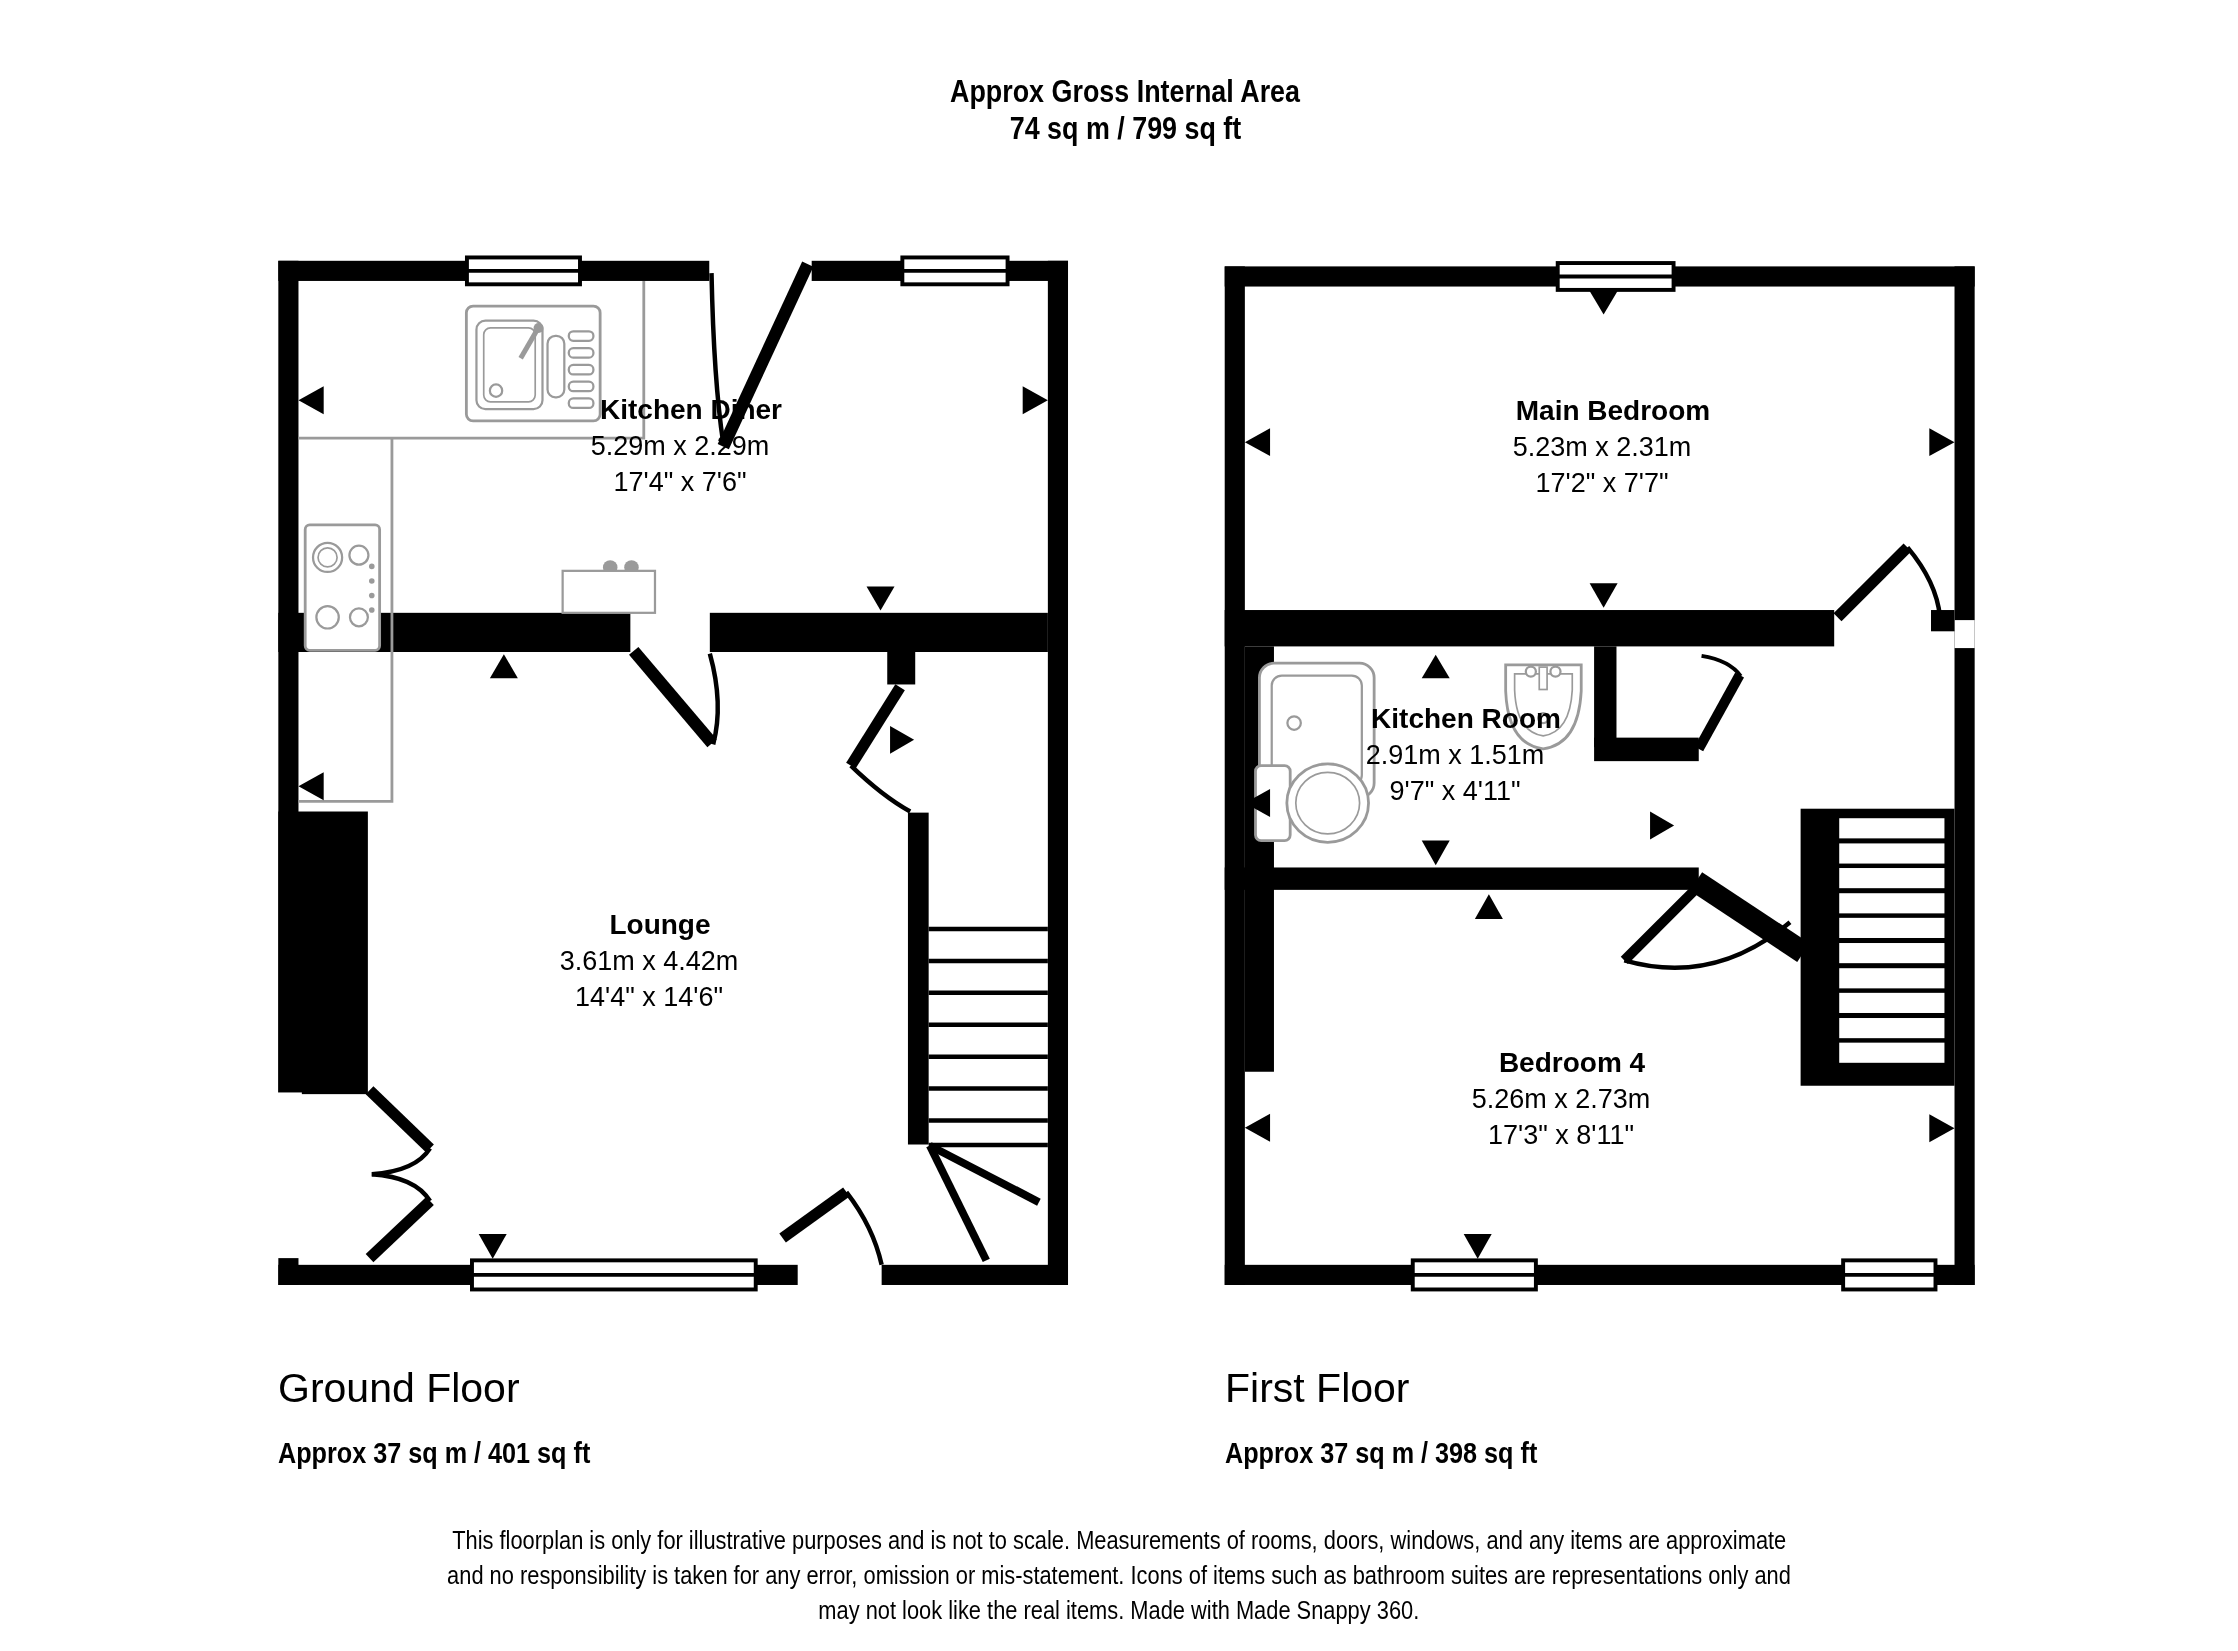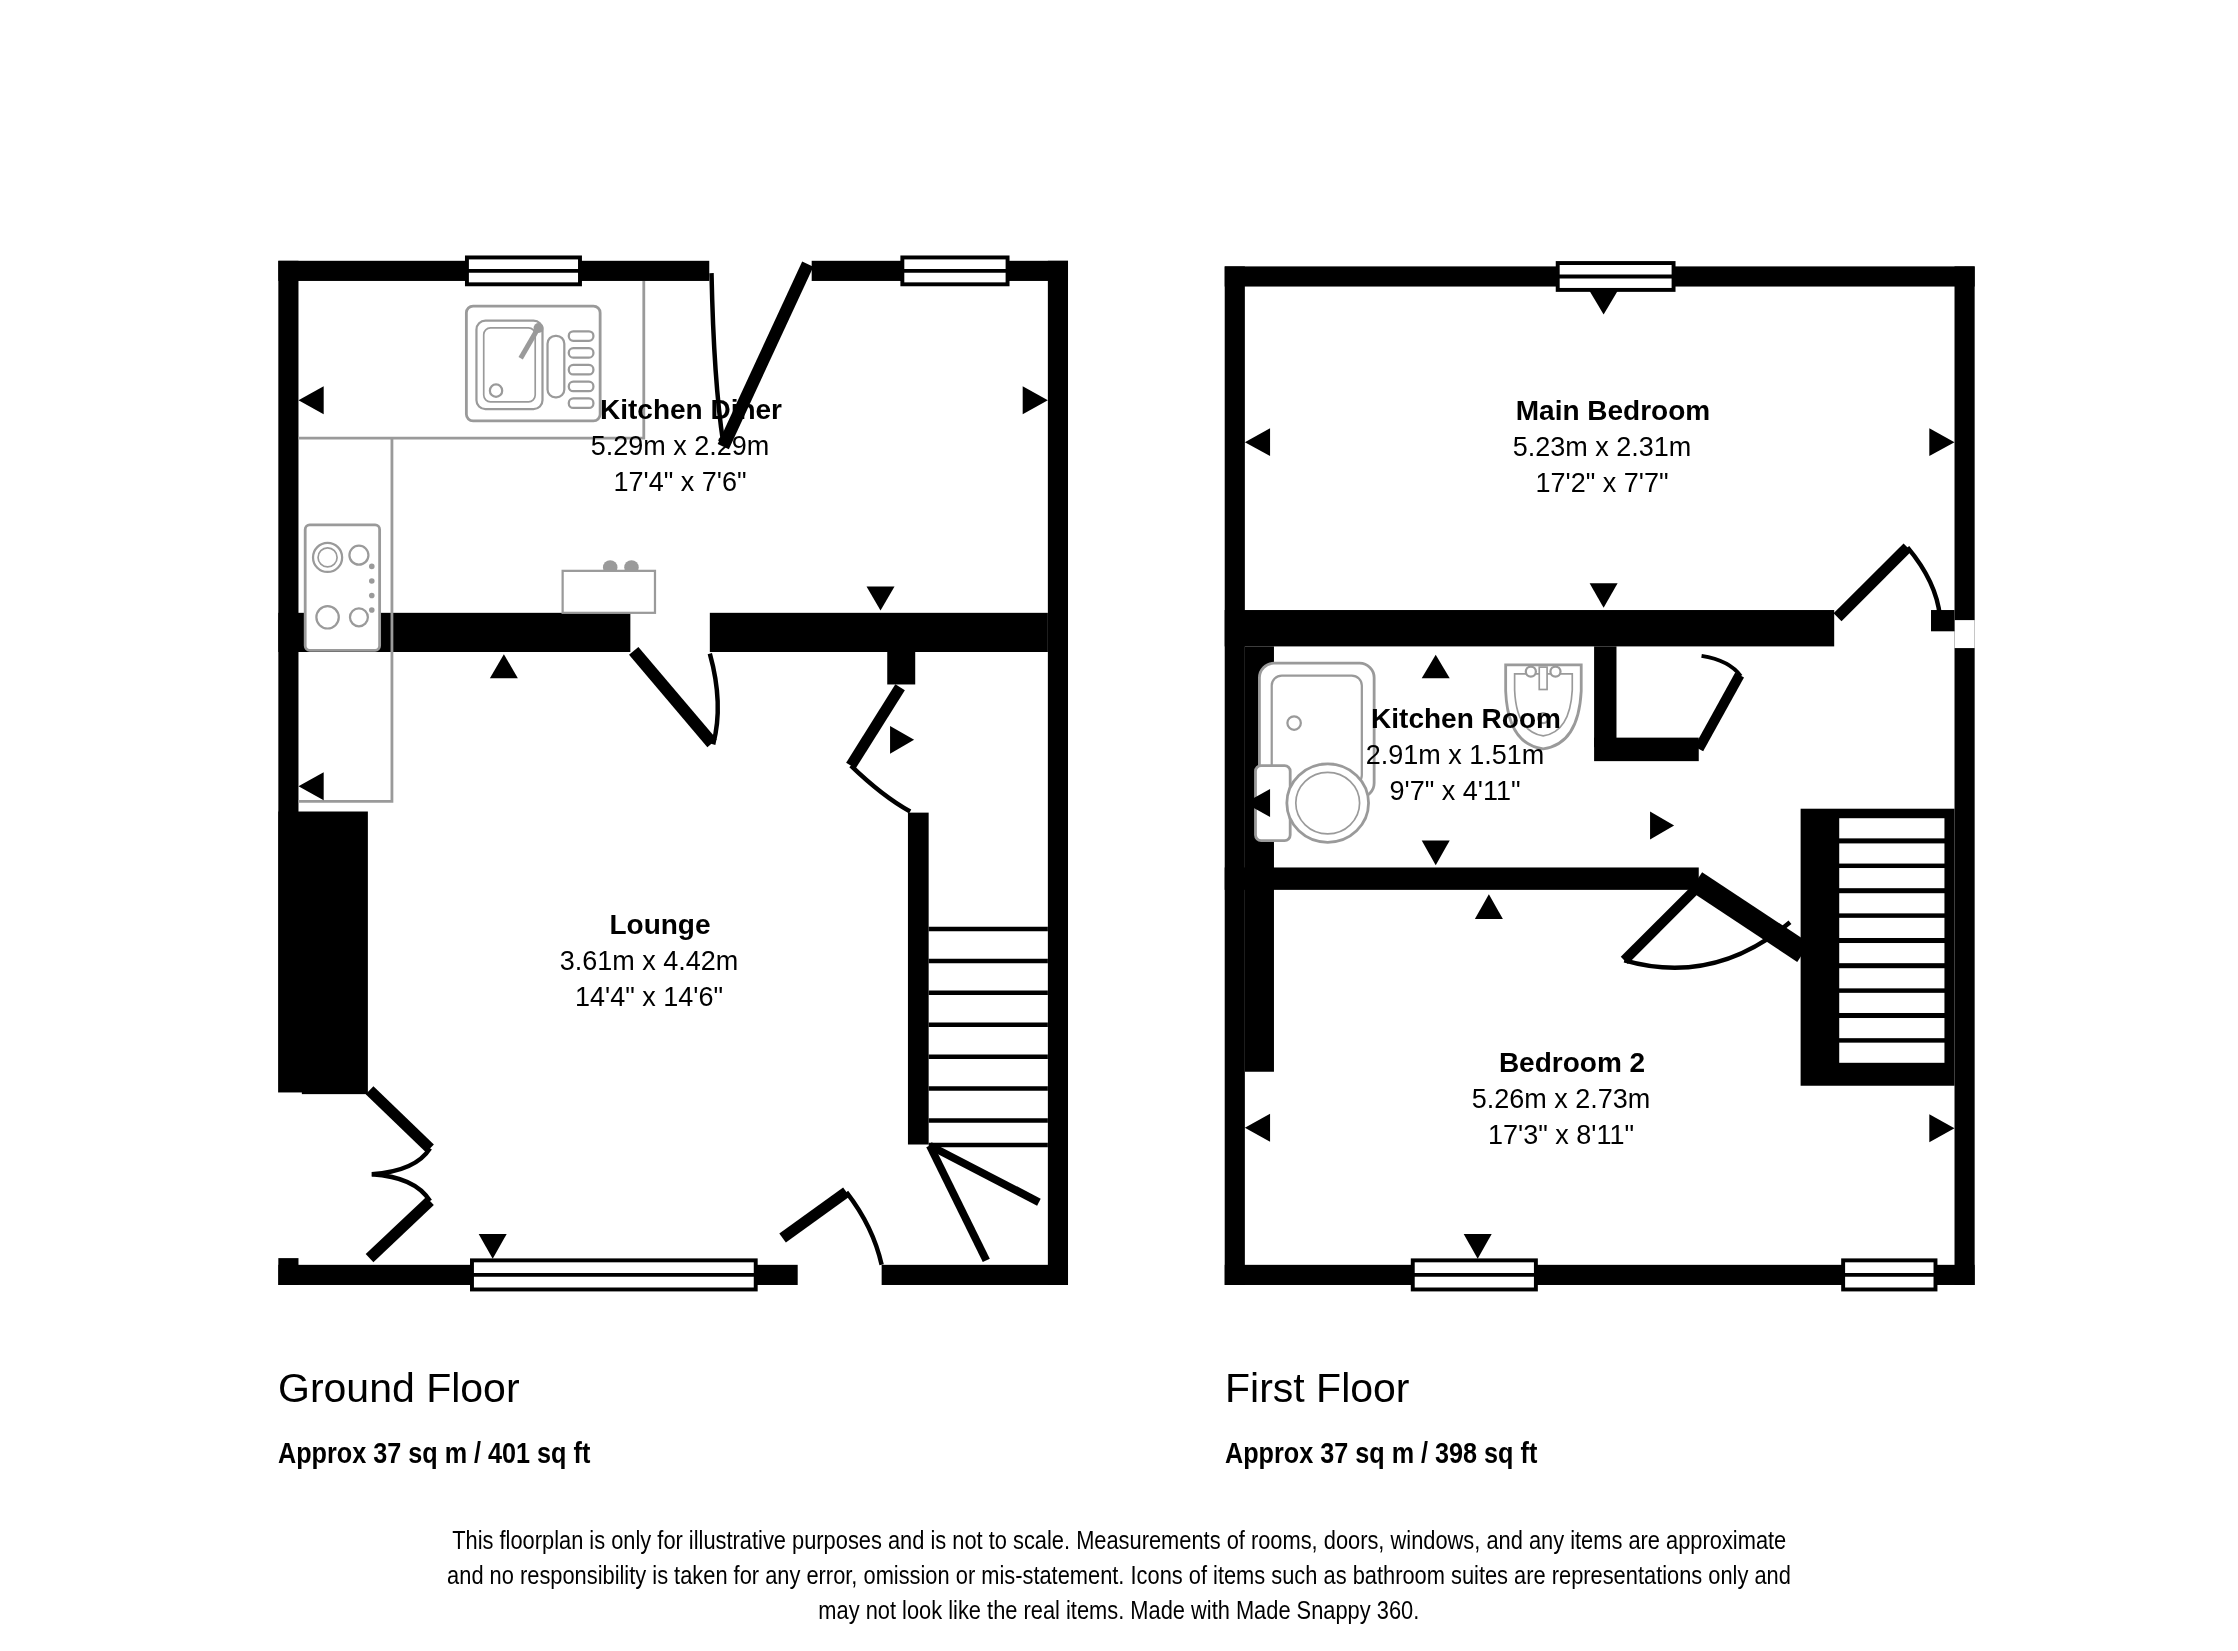--- a/index.html
+++ b/index.html
@@ -249,20 +249,24 @@
         <polygon points="2269,1410 2269,1460 2224,1435" fill="#000"></polygon>
         <polygon points="2948,1450 2948,1500 2991,1475" fill="#000"></polygon>
         <polygon points="2635,1642 2685,1642 2660,1598" fill="#000"></polygon>
         <polygon points="2269,1990 2269,2040 2224,2015" fill="#000"></polygon>
         <polygon points="3447,1991 3447,2041 3492,2016" fill="#000"></polygon>
         <polygon points="2615,2205 2665,2205 2640,2249" fill="#000"></polygon>
       </g>
     </g>
   </svg>
 
+  <div class="txt center" style="left:1125px; top:73px;">
+    <div class="header-line"><span class="cond">Approx Gross Internal Area</span></div>
+    <div class="header-line"><span class="cond">74 sq m / 799 sq ft</span></div>
+  </div>
 
   <div class="txt center" style="left:680px; top:392px;">
     <div class="room-name">Kitchen Diner</div>
     <div class="room-dim">5.29m x 2.29m</div>
     <div class="room-dim">17'4" x 7'6"</div>
   </div>
 
   <div class="txt center" style="left:649px; top:907px;">
     <div class="room-name">Lounge</div>
     <div class="room-dim">3.61m x 4.42m</div>
@@ -275,21 +279,21 @@
     <div class="room-dim">17'2" x 7'7"</div>
   </div>
 
   <div class="txt center" style="left:1455px; top:701px;">
     <div class="room-name">Kitchen Room</div>
     <div class="room-dim">2.91m x 1.51m</div>
     <div class="room-dim">9'7" x 4'11"</div>
   </div>
 
   <div class="txt center" style="left:1561px; top:1045px;">
-    <div class="room-name">Bedroom 2</div>
+    <div class="room-name">Bedroom 4</div>
     <div class="room-dim">5.26m x 2.73m</div>
     <div class="room-dim">17'3" x 8'11"</div>
   </div>
 
   <div class="txt floor-label" style="left:278px; top:1366px;">Ground Floor</div>
   <div class="txt floor-area" style="left:278px; top:1436px;">
     <span class="cond-left">Approx 37 sq m / 401 sq ft</span>
   </div>
 
   <div class="txt floor-label" style="left:1225px; top:1366px;">First Floor</div>

